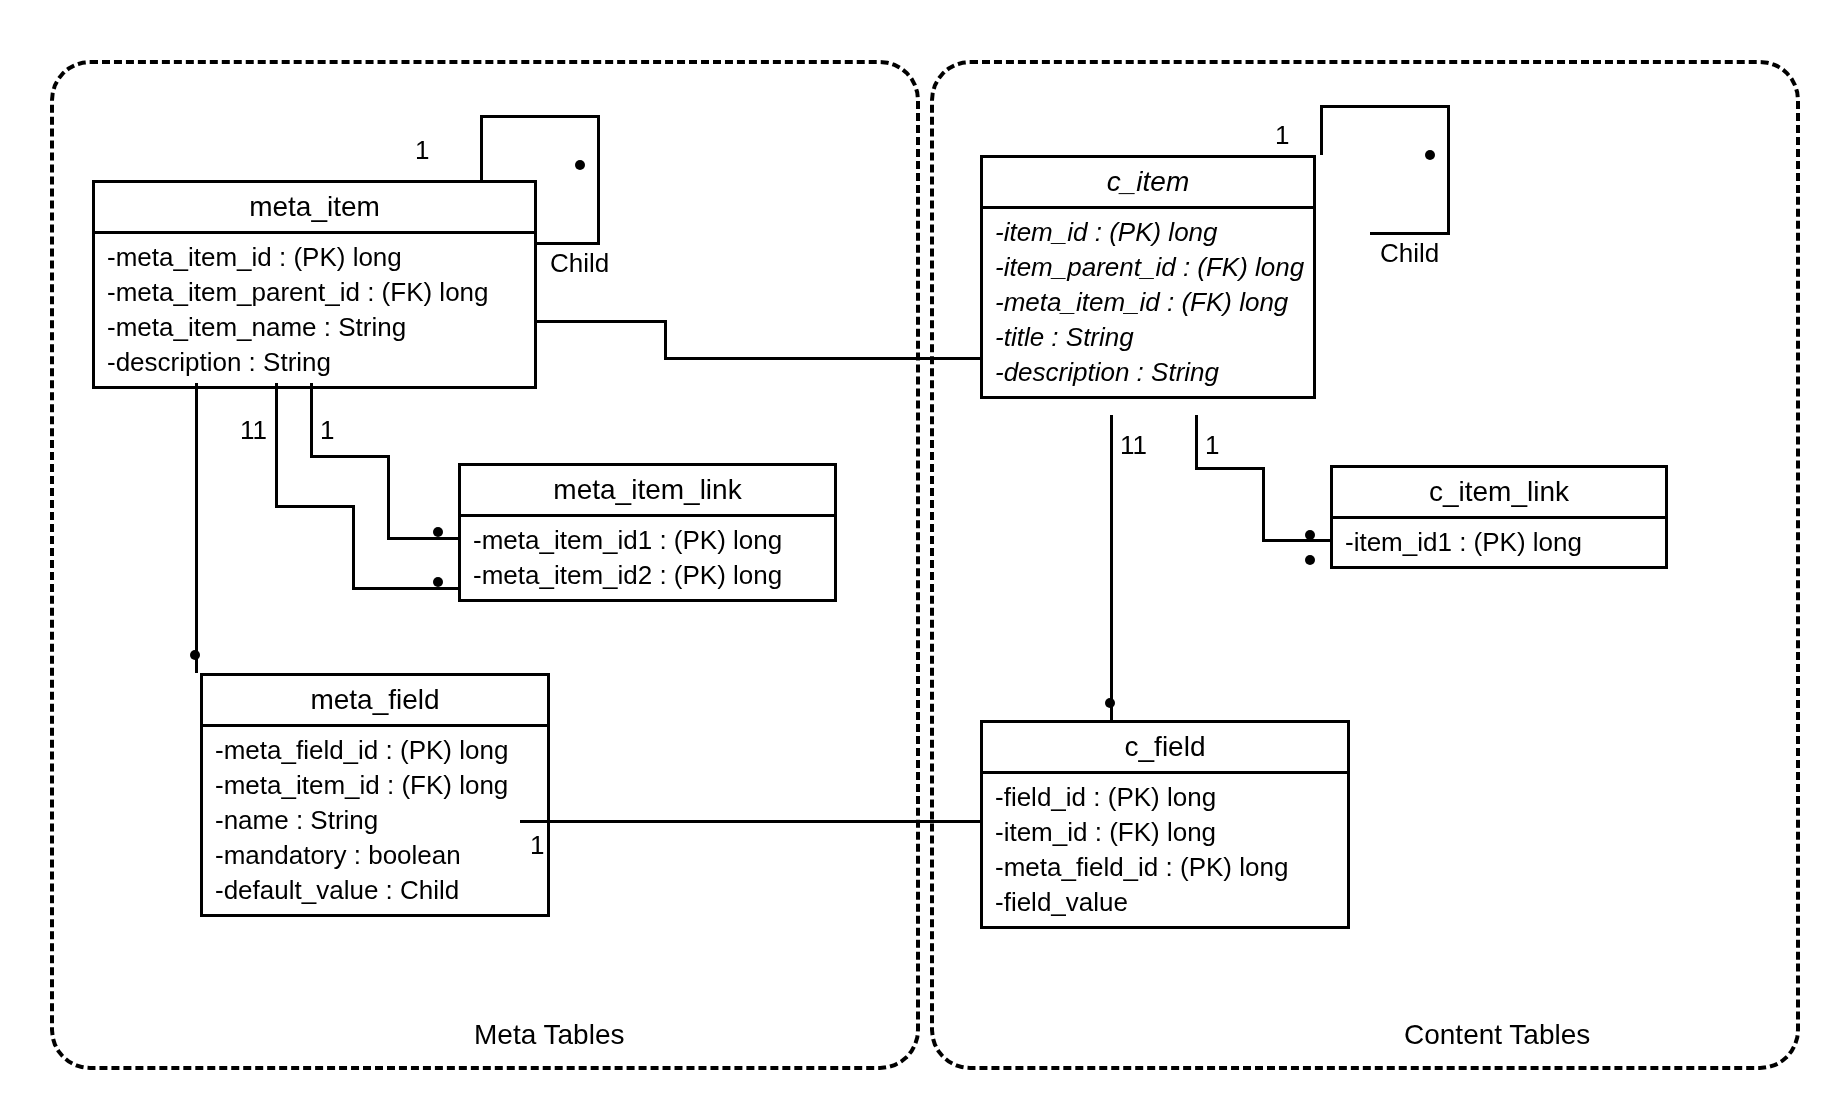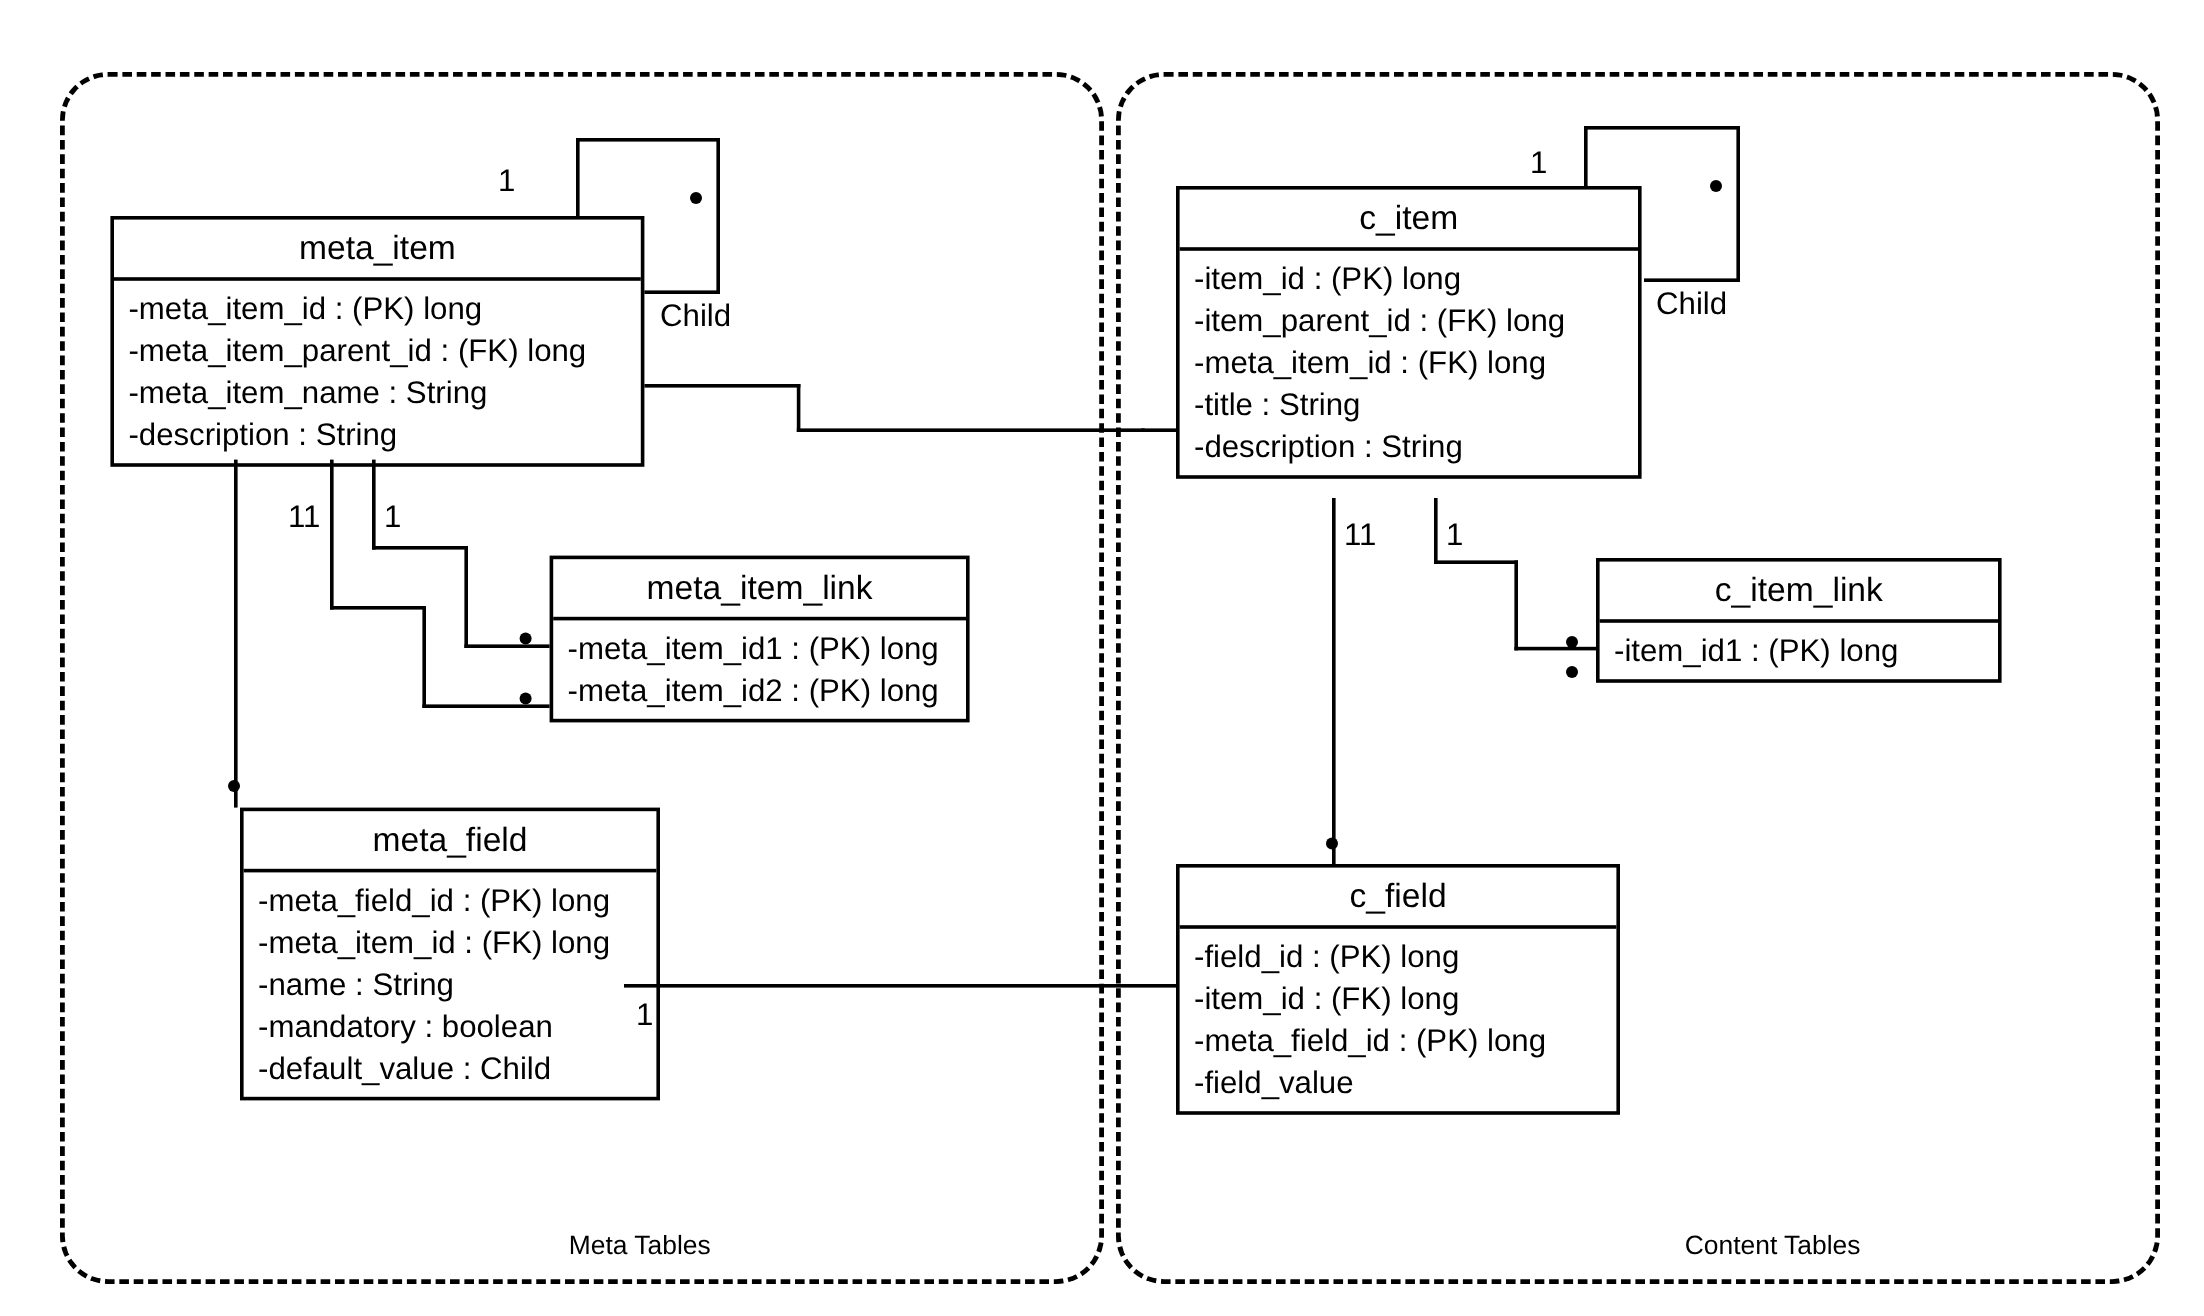--- a/index.html
+++ b/index.html
@@ -17,21 +17,21 @@
       height: 100%;
     }
     .zone {
       position: absolute;
       border: 4px dashed #000;
       border-radius: 40px;
     }
     .zone-label {
       position: absolute;
       bottom: 15px;
-      font-size: 22px;
+      font-size: 28px;
       font-weight: normal;
     }
     .entity {
       position: absolute;
       border: 3px solid #000;
       background: white;
     }
     .entity-title {
       text-align: center;
       font-size: 28px;
@@ -91,21 +91,21 @@
   <div class="connector" style="left:577px; top:95px; width:3px; height:130px;"></div>
   <div class="connector" style="left:517px; top:222px; width:63px; height:3px;"></div>
   <span class="label" style="left:395px; top:115px;">1</span>
   <span class="label" style="left:530px; top:228px;">Child</span>
   <div class="dot" style="left:555px; top:140px;"></div>
 
   <div class="connector" style="left:517px; top:300px; width:130px; height:3px;"></div>
   <div class="connector" style="left:644px; top:300px; width:3px; height:40px;"></div>
   <div class="connector" style="left:644px; top:337px; width:290px; height:3px;"></div>
 
-  <div class="entity" style="left:438px; top:443px; width:350px;">
+  <div class="entity" style="left:438px; top:443px; width:379px;">
     <div class="entity-title">meta_item_link</div>
     <div class="entity-body">
       <div class="entity-attr">-meta_item_id1 : (PK) long</div>
       <div class="entity-attr">-meta_item_id2 : (PK) long</div>
     </div>
   </div>
 
   <div class="connector" style="left:290px; top:363px; width:3px; height:75px;"></div>
   <div class="connector" style="left:290px; top:435px; width:80px; height:3px;"></div>
   <div class="connector" style="left:367px; top:435px; width:3px; height:85px;"></div>
@@ -130,21 +130,21 @@
       <div class="entity-attr">-meta_item_id : (FK) long</div>
       <div class="entity-attr">-name : String</div>
       <div class="entity-attr">-mandatory : boolean</div>
       <div class="entity-attr">-default_value : Child</div>
     </div>
   </div>
 
   <div class="connector" style="left:500px; top:800px; width:460px; height:3px;"></div>
   <span class="label" style="left:510px; top:810px;">1</span>
 
-  <div class="entity" style="left:960px; top:135px; width:388px;">
+  <div class="entity" style="left:960px; top:135px; width:336px;font-style:italic;">
     <div class="entity-title">c_item</div>
     <div class="entity-body">
       <div class="entity-attr">-item_id : (PK) long</div>
       <div class="entity-attr">-item_parent_id : (FK) long</div>
       <div class="entity-attr">-meta_item_id : (FK) long</div>
       <div class="entity-attr">-title : String</div>
       <div class="entity-attr">-description : String</div>
     </div>
   </div>
 

